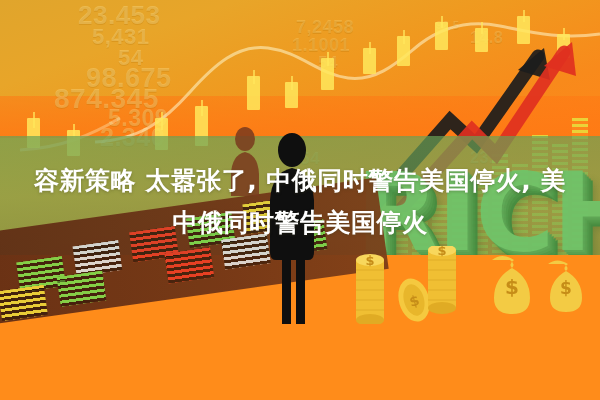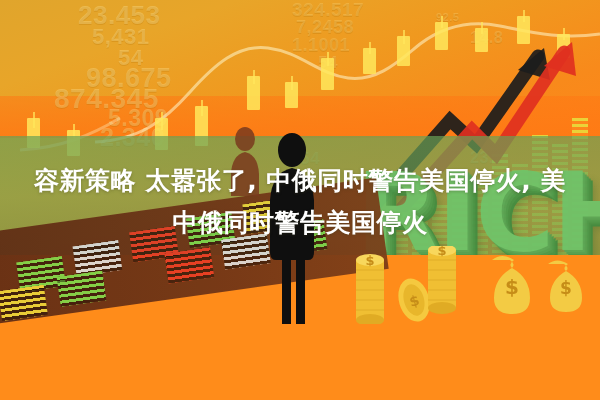--- a/index.html
+++ b/index.html
@@ -62,21 +62,21 @@
   .num-d { left: 86px;  top: 64px;  font-size: 27px; }
   .num-e { left: 38px;  top: 84px;  font-size: 28px; margin-left: 16px; }
   .num-f { left: 108px; top: 106px; font-size: 23px; }
   .num-g { left: 100px; top: 124px; font-size: 25px; }
 
   .numcol.dim { color: rgba(255,235,160,0.22); }
   .num-h { left: 292px; top: 0px;   font-size: 19px; }
   .num-i { left: 296px; top: 18px;  font-size: 18px; }
   .num-j { left: 292px; top: 36px;  font-size: 18px; }
   .num-k { left: 318px; top: 54px;  font-size: 17px; }
-  .num-l { left: 436px; top: 12px;   font-size: 11px; }
+  .num-l { left: 436px; top: 20px;   font-size: 11px; }
   .num-m { left: 470px; top: 30px;  font-size: 16px; }
   .num-n { left: 300px; top: 150px; font-size: 17px; }
   .num-o { left: 286px; top: 186px; font-size: 20px; }
   .num-p { left: 240px; top: 206px; font-size: 22px; }
   .num-q { left: 470px; top: 150px; font-size: 16px; }
   .num-r { left: 492px; top: 184px; font-size: 16px; }
 
   
   .curve { position: absolute; top: 0; left: 0; }
 
@@ -195,21 +195,20 @@
   <div class="layer bg-orangeband"></div>
 
   <div class="numcol num-a">23.453</div>
   <div class="numcol num-b">5,431</div>
   <div class="numcol num-c">54</div>
   <div class="numcol num-d">98.675</div>
   <div class="numcol num-e">874.345</div>
   <div class="numcol num-f">5.309</div>
   <div class="numcol num-g">2.340</div>
 
-  <div class="numcol dim num-h">324.517</div>
   <div class="numcol dim num-i">7,2458</div>
   <div class="numcol dim num-j">1.1001</div>
   <div class="numcol dim num-k">54</div>
   <div class="numcol dim num-l">92.5</div>
   <div class="numcol dim num-m">14.8</div>
   <div class="numcol dim num-n">54</div>
   <div class="numcol dim num-o">675</div>
   <div class="numcol dim num-p">4,183.25</div>
   <div class="numcol dim num-q">23.1</div>
   <div class="numcol dim num-r">18.5</div>

